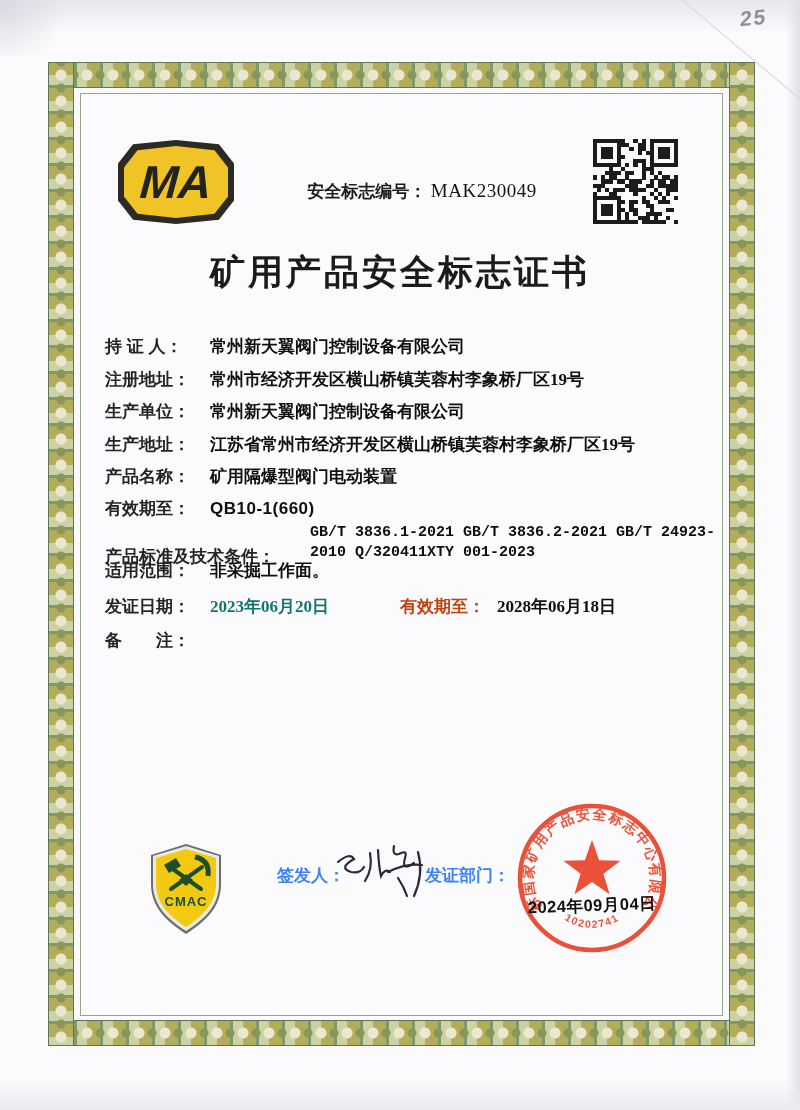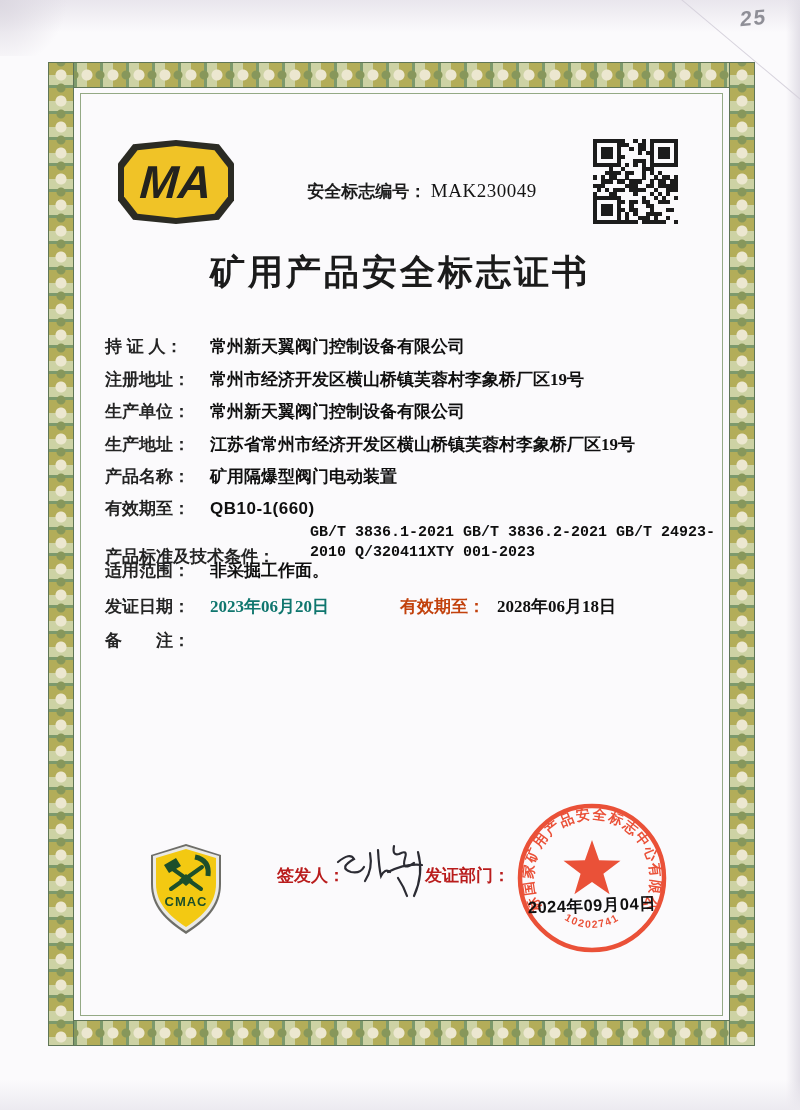--- a/index.html
+++ b/index.html
@@ -89,21 +89,21 @@
   .row.remark{top:631px}
 
   
   .statement{left:88px;top:734px;width:623px;
     font-size:16.5px;line-height:19.6px;font-weight:700;color:#121212;
     text-align:justify;text-indent:2em;
     font-family:"Liberation Serif",serif;}
 
   
   .cmac{left:146px;top:842px;width:80px;height:94px;}
-  .signer-lbl,.dept-lbl{font-size:17px;font-weight:700;color:#b91c1c;white-space:nowrap;}
+  .signer-lbl,.dept-lbl{font-size:17px;font-weight:700;color:#3b82f6;white-space:nowrap;}
   .signer-lbl{left:277px;top:864px;}
   .dept-lbl{left:425px;top:864px;}
   .signature{left:330px;top:838px;width:102px;height:64px;}
   .stamp{left:512px;top:798px;width:160px;height:160px;}
   .stamp svg{position:absolute;left:0;top:0;}
   .stamp-date{position:absolute;left:8px;top:97px;width:144px;text-align:center;
     font-size:16.5px;font-weight:800;color:#101010;transform:rotate(-2deg);
     letter-spacing:.5px;}
 </style>
 </head>

